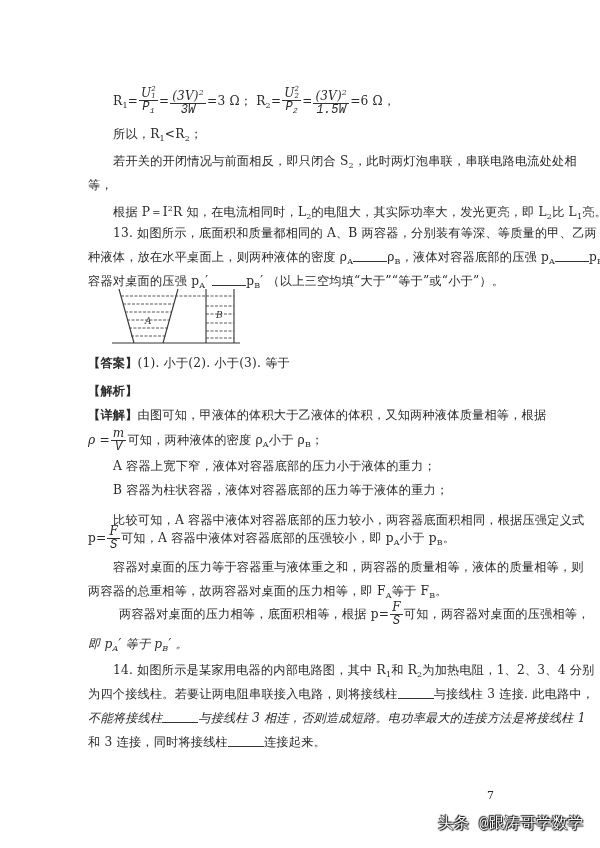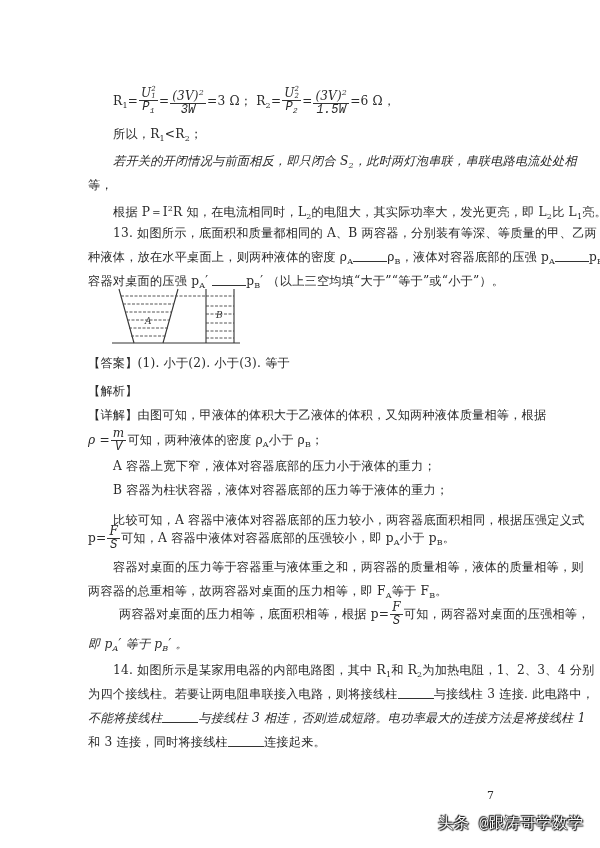--- a/index.html
+++ b/index.html
@@ -8,21 +8,21 @@
     font-family: "DejaVu Serif", "Liberation Serif", serif; color: #2a2a2a;
   }
   .line { position: absolute; font-size: 12.2px; white-space: nowrap; line-height: 20px; letter-spacing: 0.2px; }
   .sub { font-size: 8px; vertical-align: -3px; }
   .sup { font-size: 8px; vertical-align: 5px; }
   .blank { display: inline-block; border-bottom: 1px solid #333; height: 11px; vertical-align: -1px; }
   .frac { display: inline-flex; flex-direction: column; align-items: center; vertical-align: middle; font-style: italic; font-size: 12px; line-height: 13px; margin: 0 1px; }
   .frac .num { border-bottom: 1px solid #333; padding: 0 2px; }
   .frac .den { padding: 0 2px; font-family: Liberation Mono, monospace; }
   .eq { font-size: 12px; }
-  .bold { font-weight: normal; }
+  .bold { font-weight: bold; }
   .pagenum { position: absolute; left: 487px; top: 789px; font-size: 11px; }
   .watermark {
     position: absolute; left: 438px; top: 813px; font-family: Liberation Mono, monospace;
     font-size: 15.5px; color: #ffffff; letter-spacing: 0.3px;
     text-shadow: 0 0 1px #000, 0 0 2px #000, 1px 1px 1px #222, -1px -1px 1px #222;
   }
   svg.figure { position: absolute; left: 100px; top: 285px; }
 </style>
 </head>
 <body>
@@ -47,21 +47,21 @@
     </span><span class="eq">=</span><span class="frac">
       <span class="num"><span>(3V)</span><span class="sup">2</span></span>
       <span class="den">1.5W</span>
     </span><span>=6 Ω，</span>
 </div>
 
 <div class="line" style="left:113px; top:124px;">
   <span>所以，R</span><span class="sub">1</span><span>&lt;R</span><span class="sub">2</span><span>；</span>
 </div>
 
-<div class="line" style="left:113px; top:151px;font-style:italic;">
+<div class="line" style="left:113px; top:151px;">
   <span>若开关的开闭情况与前面相反，即只闭合 S</span><span class="sub">2</span><span>，此时两灯泡串联，串联电路电流处处相</span>
 </div>
 <div class="line" style="left:88px; top:175px;">
   <span>等，</span>
 </div>
 
 <div class="line" style="left:113px; top:199px;">
   <span>根据 P＝I</span><span class="sup">2</span><span>R 知，在电流相同时，L</span><span class="sub">2</span><span>的电阻大，其实际功率大，发光更亮，即 L</span><span class="sub">2</span><span>比 L</span><span class="sub">1</span><span>亮。</span>
 </div>
 

